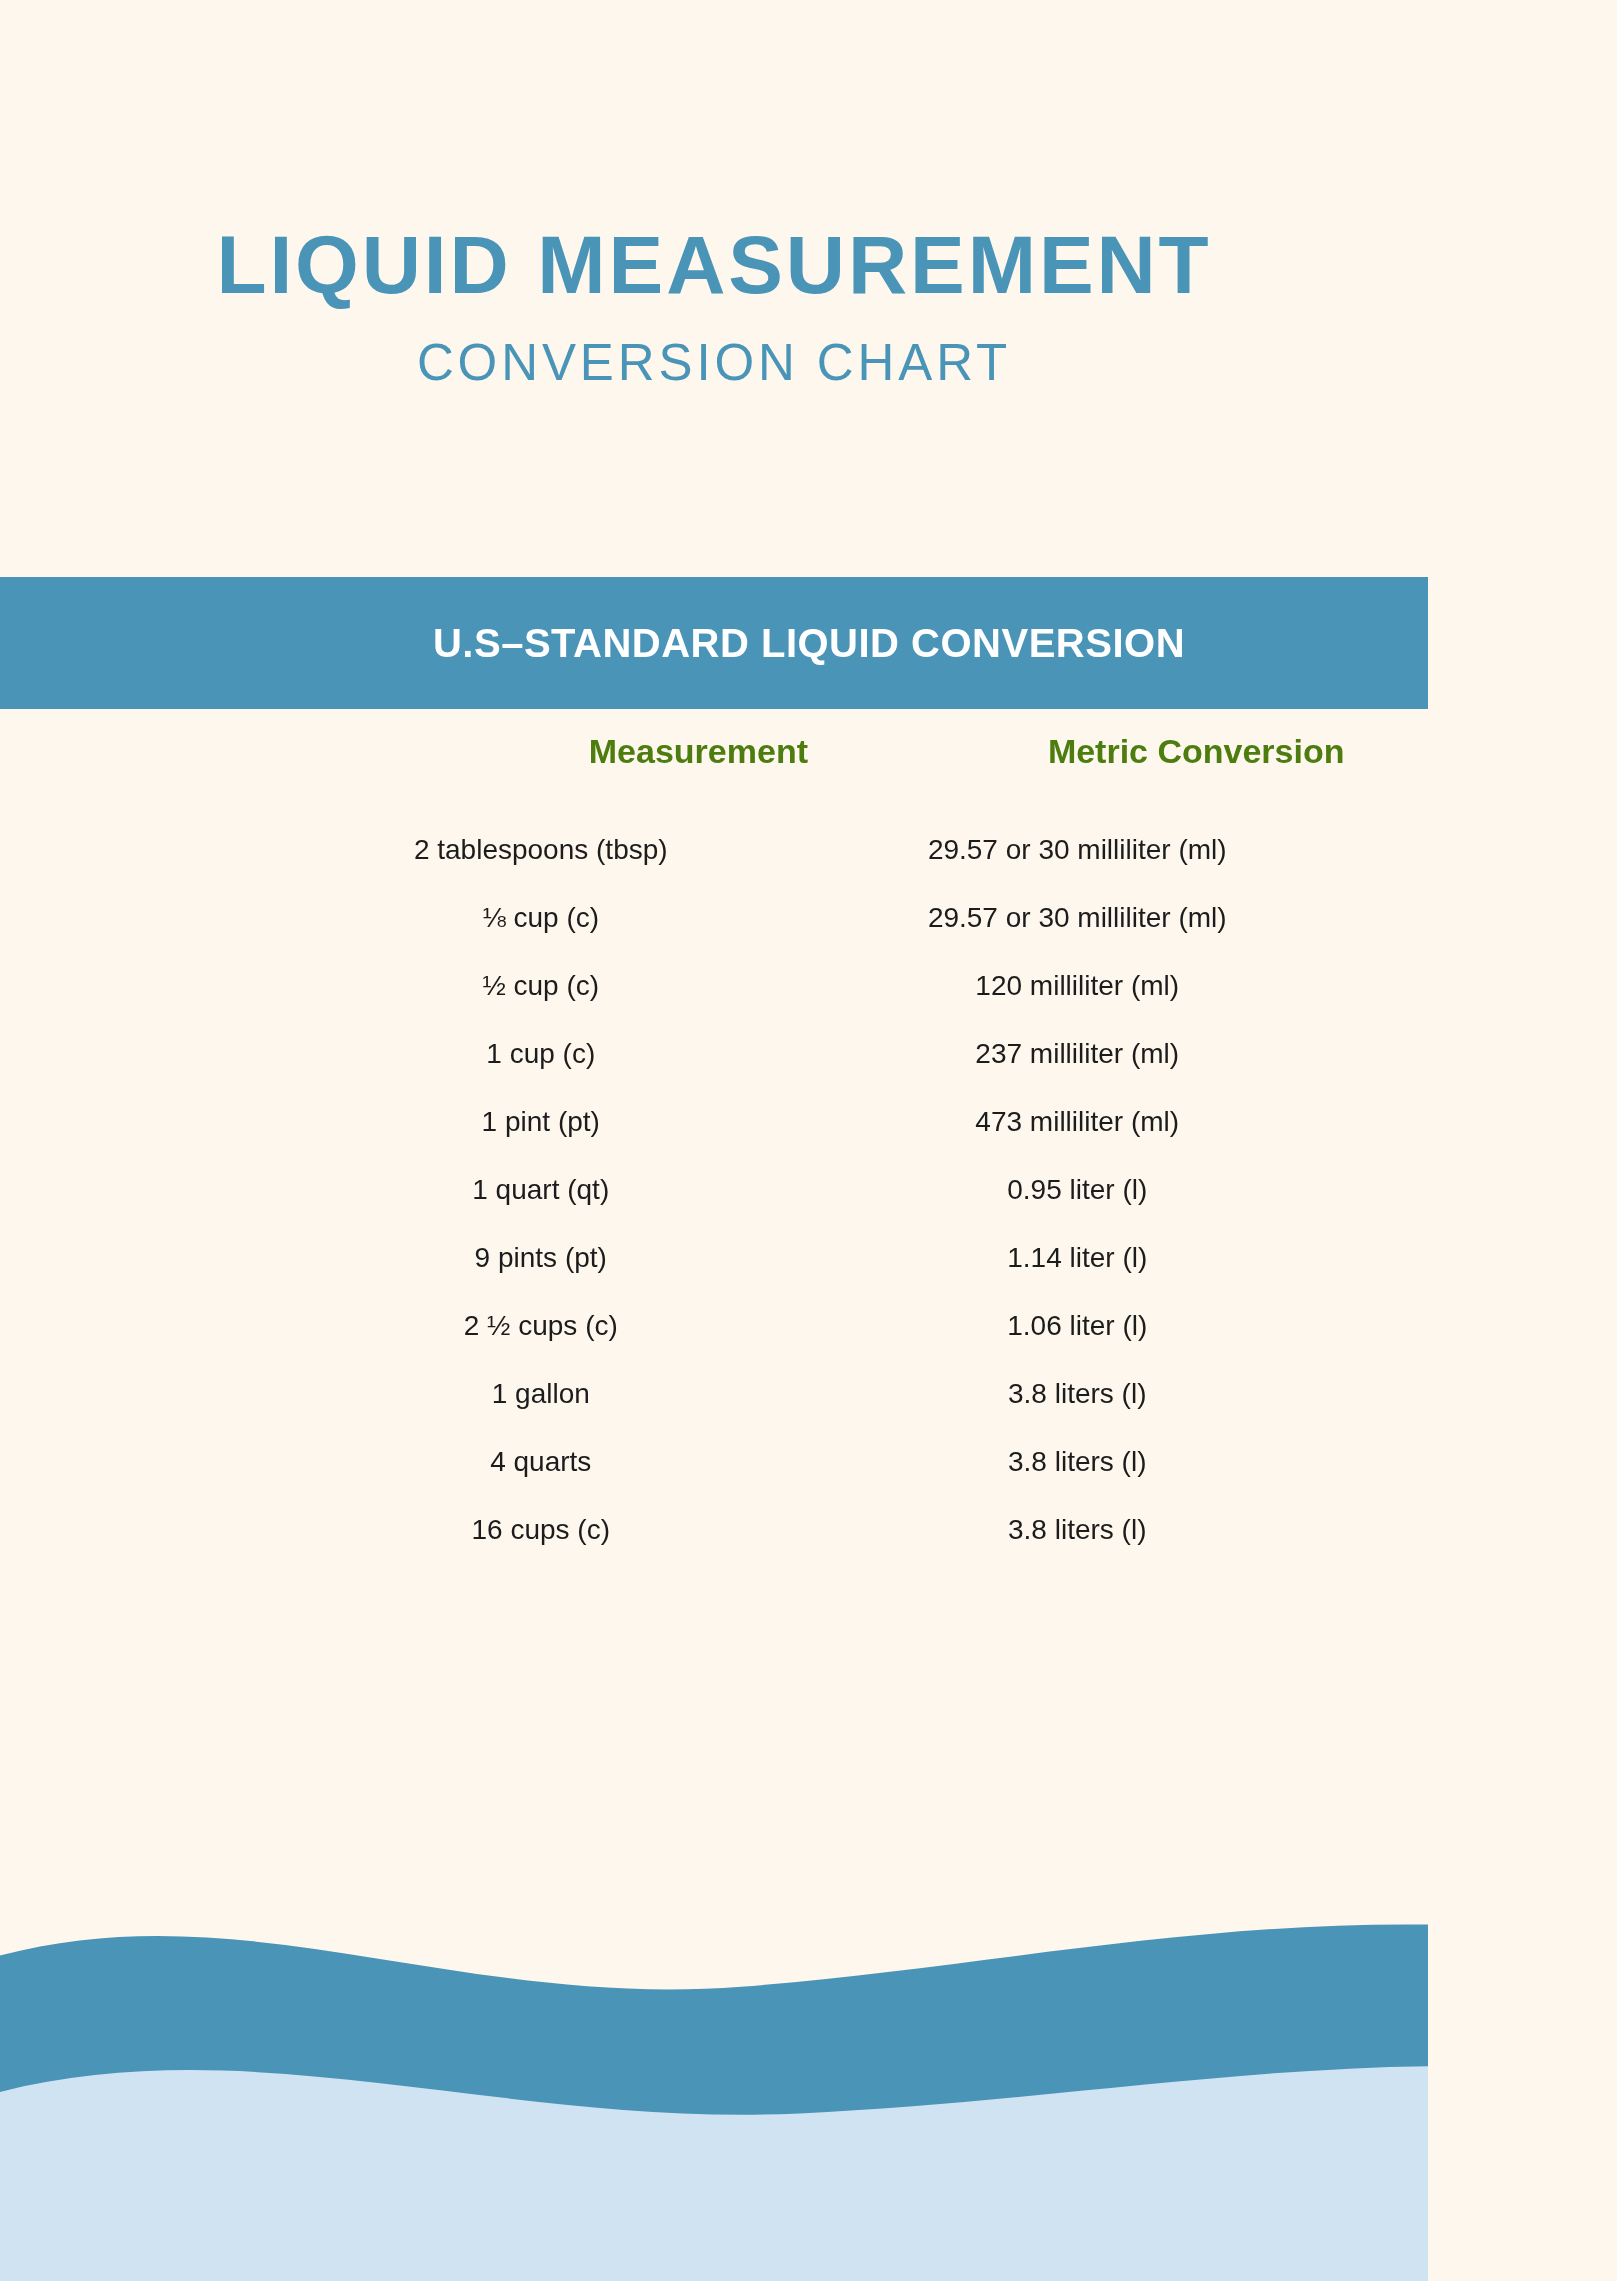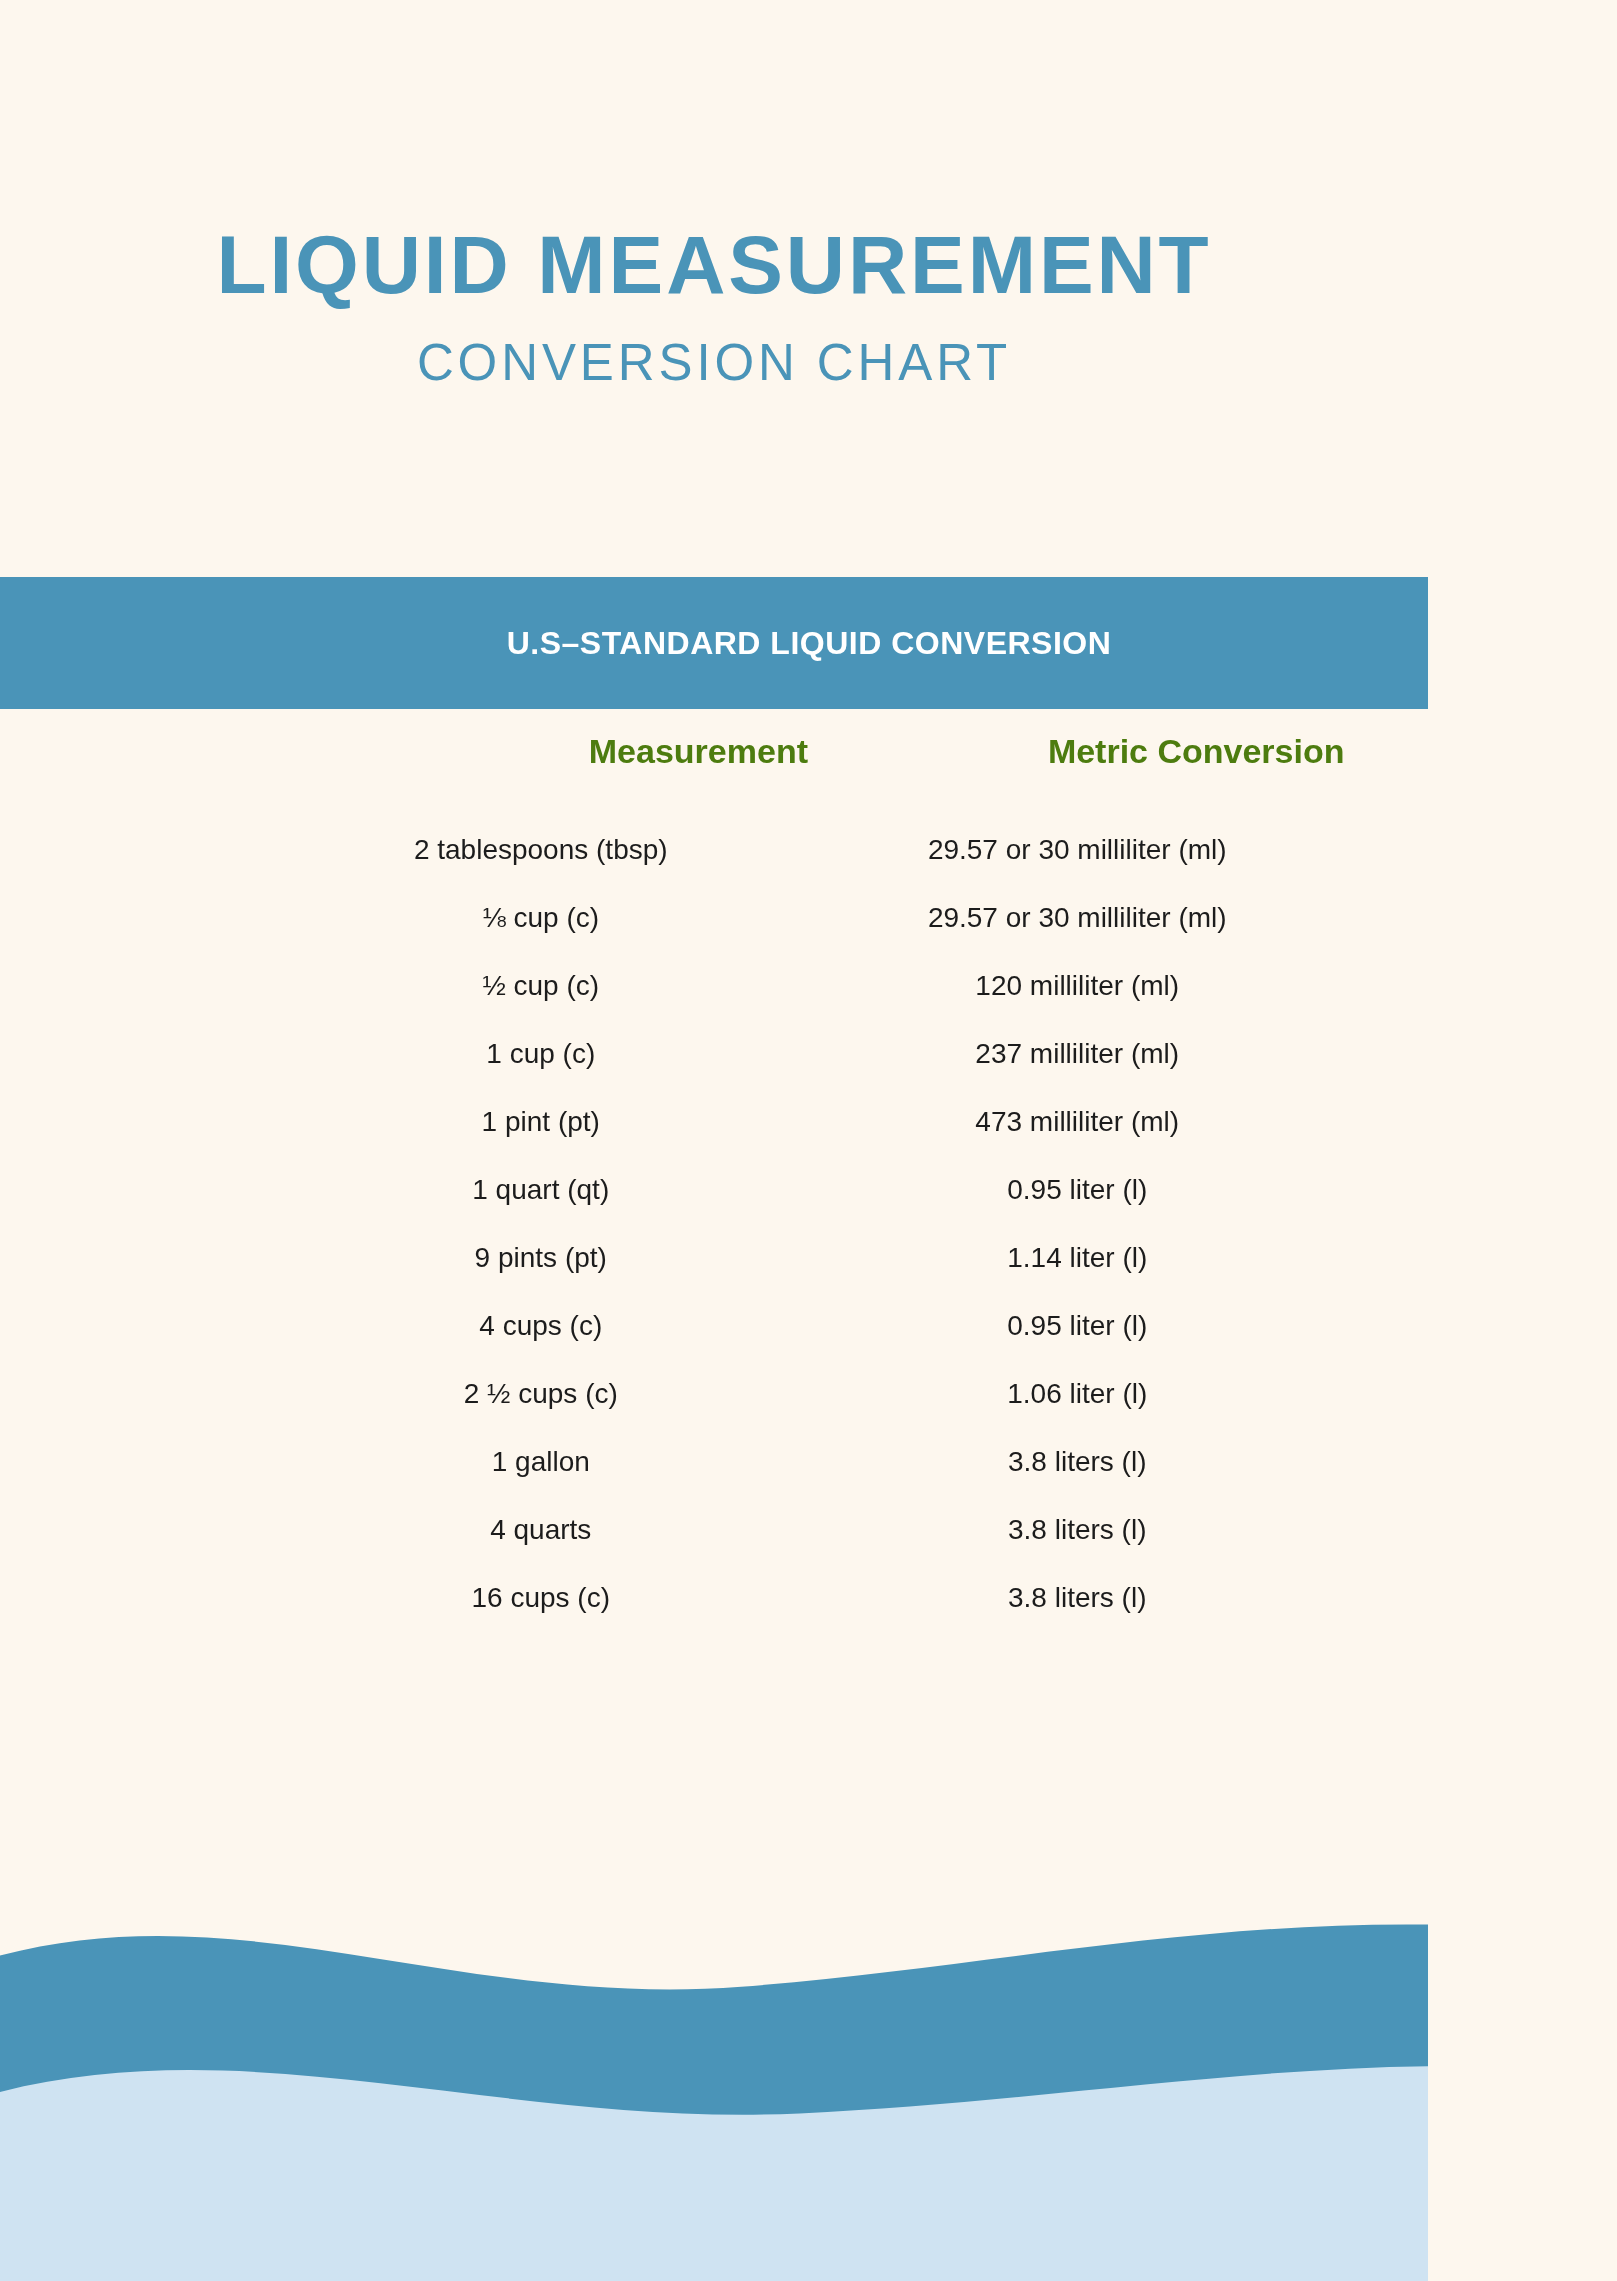--- a/index.html
+++ b/index.html
@@ -51,21 +51,21 @@
     left: 0;
     width: 1618px;
     height: 132px;
     background: #4a94b8;
     display: flex;
     align-items: center;
     justify-content: center;
   }
   .banner-text {
     color: #ffffff;
-    font-size: 32px;
+    font-size: 40px;
     font-weight: bold;
     letter-spacing: 0.5px;
   }
 
   
   .table-wrap {
     position: absolute;
     top: 731px;
     left: 0;
     width: 1618px;
@@ -151,24 +151,20 @@
           </tr>
           <tr>
             <td>1 quart (qt)</td>
             <td>0.95 liter (l)</td>
           </tr>
           <tr>
             <td>9 pints (pt)</td>
             <td>1.14 liter (l)</td>
           </tr>
           <tr>
-            <td>4 cups (c)</td>
-            <td>0.95 liter (l)</td>
-          </tr>
-          <tr>
             <td>2 ½ cups (c)</td>
             <td>1.06 liter (l)</td>
           </tr>
           <tr>
             <td>1 gallon</td>
             <td>3.8 liters (l)</td>
           </tr>
           <tr>
             <td>4 quarts</td>
             <td>3.8 liters (l)</td>

